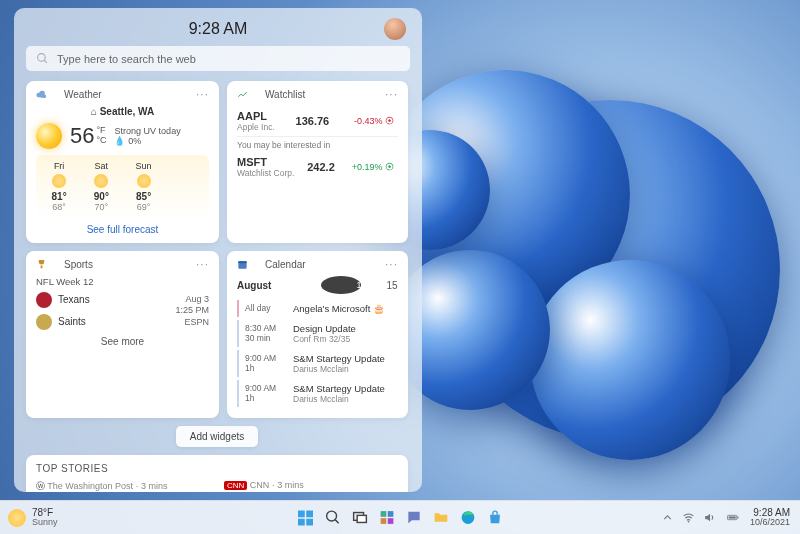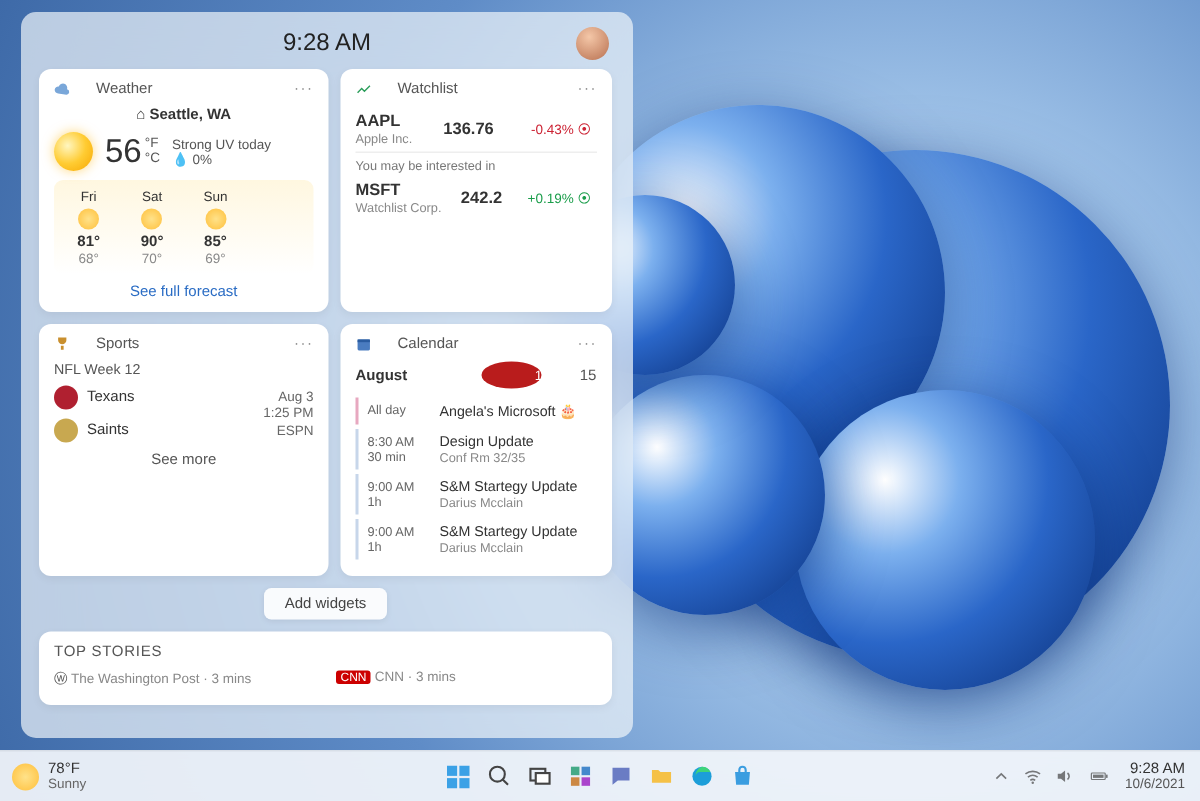--- a/index.html
+++ b/index.html
@@ -90,21 +90,21 @@
 .watch .stock:last-child { border-bottom: none; }
 .sym { font-size: 11px; font-weight: 600; }
 .comp { font-size: 8.5px; color: #888; }
 .price { font-size: 11px; font-weight: 600; }
 .chg { font-size: 9px; border-radius: 3px; padding: 1px 4px; }
 .chg.neg { color: #c23; }
 .chg.pos { color: #1a9d4a; }
 .interest { font-size: 8.5px; color: #777; margin: 3px 0 2px; }
 .cal .month-row { display: flex; align-items: center; gap: 25px; font-size: 10px; margin-bottom: 6px;}
 .cal .month { font-weight: 600; }
-.cal .dsel { width: 30px; height: 18px; border-radius: 50%; background: #b91c1c; color: #fff; display: flex; align-items: center; justify-content: center; font-size: 9px; padding-left: 40px; }
+.cal .dsel { width: 30px; height: 18px; border-radius: 50%; background: #404040; color: #fff; display: flex; align-items: center; justify-content: center; font-size: 9px; padding-left: 40px; }
 .cal .dnum { font-size: 10px; color: #555; }
 .event { display: flex; gap: 6px; border-left: 2px solid #c7d6ea; padding: 3px 0 3px 6px; margin: 3px 0; }
 .event.pink { border-color: #e7a8c0; }
 .etime { font-size: 8.5px; color: #666; width: 42px; }
 .ettl { font-size: 9.5px; font-weight: 500; }
 .esub { font-size: 8.5px; color: #888; }
 .add-widgets {
   grid-column: 1 / -1;
   justify-self: center;
   background: rgba(255,255,255,0.9);
@@ -157,20 +157,27 @@
   <div class="petal p5"></div>
 </div>
 
 <div class="panel">
   <div class="panel-header">
     <div class="spacer"></div>
     <div class="clock">9:28 AM</div>
     <div class="avatar"></div>
   </div>
 
+  <div class="search-bar">
+    <svg class="search-icon" viewBox="0 0 24 24" fill="none" stroke="#666" stroke-width="2">
+        <circle cx="10" cy="10" r="7"></circle>
+        <line x1="20" y1="20" x2="15" y2="15"></line>
+      </svg>
+    <span>Type here to search the web</span>
+  </div>
 
   <div class="grid">
 
     <div class="card weather">
       <div class="card-head">
         <div class="t">
           <svg width="11" height="11" viewBox="0 0 24 24">
               <path fill="#7aa7d9" d="M6 18a5 5 0 1 1 1-9.9A6 6 0 0 1 19 12a4 4 0 0 1-1 7.9z"></path>
             </svg>
           <span>Weather</span>

